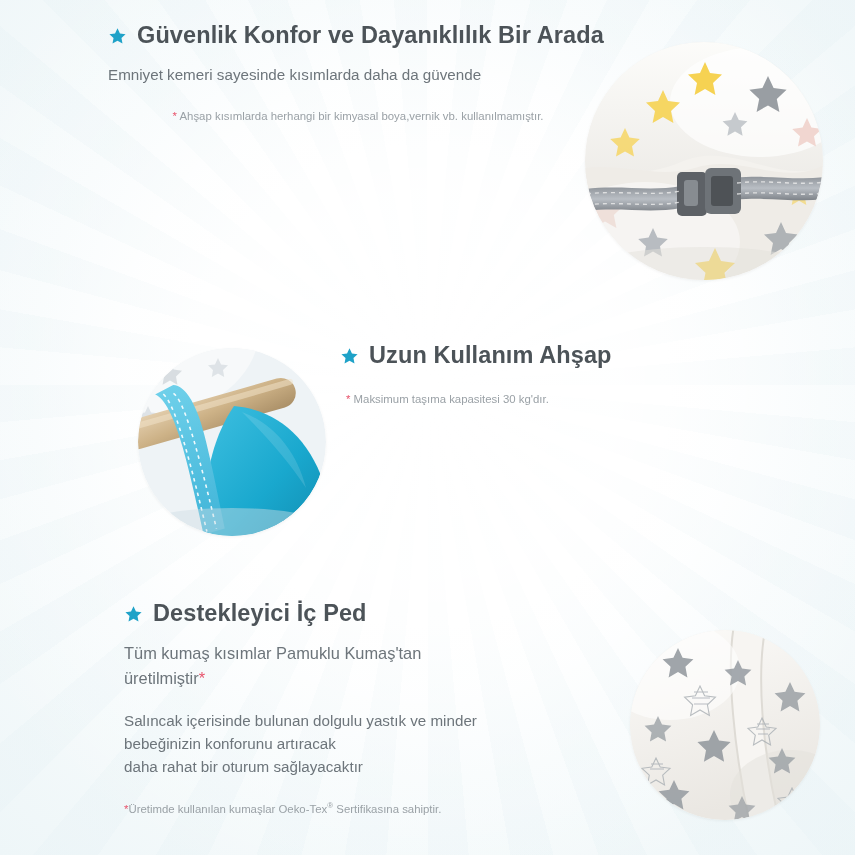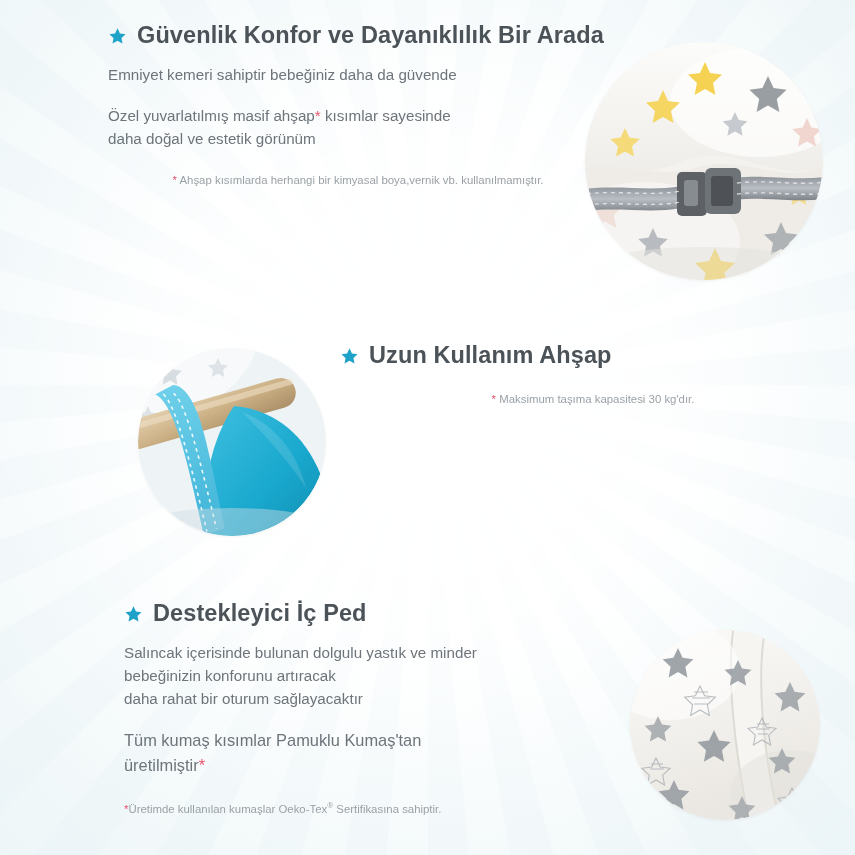--- a/index.html
+++ b/index.html
@@ -122,24 +122,21 @@
 
   <div class="section s1">
     <div class="heading">
       <svg class="star-bullet" viewBox="0 0 24 24">
         <path d="M12 1.6l3.1 6.5 7.1 0.9-5.2 4.9 1.3 7-6.3-3.4-6.3 3.4 1.3-7-5.2-4.9 7.1-0.9z" fill="#1fa2c8"></path>
       </svg>
       <span class="heading-text">Güvenlik Konfor ve Dayanıklılık Bir Arada</span>
     </div>
 
     <p class="body-text">
-      Emniyet kemeri sahiptir bebeğiniz daha da güvende
-    </p>
-    <p class="body-text">
-      Özel yuvarlatılmış masif ahşap<span class="asterisk">*</span> kısımlar sayesinde<br>daha doğal ve estetik görünüm
+      Emniyet kemeri sayesinde kısımlarda daha da güvende
     </p>
     <p class="footnote" style="margin-top:22px;text-align:center;">
       <span class="asterisk">*</span> Ahşap kısımlarda herhangi bir kimyasal boya,vernik vb. kullanılmamıştır.
     </p>
   </div>
 
   <div class="photo-circle circle1">
     <svg width="238" height="238" viewBox="0 0 238 238">
       <defs>
         <clipPath id="c1">
@@ -200,21 +197,21 @@
   </div>
 
   <div class="section s2">
     <div class="heading">
       <svg class="star-bullet" viewBox="0 0 24 24">
         <path d="M12 1.6l3.1 6.5 7.1 0.9-5.2 4.9 1.3 7-6.3-3.4-6.3 3.4 1.3-7-5.2-4.9 7.1-0.9z" fill="#1fa2c8"></path>
       </svg>
       <span class="heading-text">Uzun Kullanım Ahşap</span>
     </div>
 
-    <p class="footnote" style="margin-top:22px; margin-left:6px;text-align:center;">
+    <p class="footnote" style="margin-top:22px; margin-left:6px;">
       <span class="asterisk">*</span> Maksimum taşıma kapasitesi 30 kg'dır.
     </p>
   </div>
 
   <div class="photo-circle circle2">
     <svg width="188" height="188" viewBox="0 0 188 188">
       <defs>
         <clipPath id="c2">
             <circle cx="94" cy="94" r="94"></circle>
           </clipPath>
@@ -266,25 +263,25 @@
   </div>
 
   <div class="section s3">
     <div class="heading">
       <svg class="star-bullet" viewBox="0 0 24 24">
         <path d="M12 1.6l3.1 6.5 7.1 0.9-5.2 4.9 1.3 7-6.3-3.4-6.3 3.4 1.3-7-5.2-4.9 7.1-0.9z" fill="#1fa2c8"></path>
       </svg>
       <span class="heading-text">Destekleyici İç Ped</span>
     </div>
 
+    <p class="body-text" style="font-size:16.4px;">
+      Tüm kumaş kısımlar Pamuklu Kumaş'tan<br>üretilmiştir<span class="asterisk">*</span>
+    </p>
     <p class="body-text">
       Salıncak içerisinde bulunan dolgulu yastık ve minder<br>bebeğinizin konforunu artıracak<br>daha rahat bir oturum sağlayacaktır
-    </p>
-    <p class="body-text" style="font-size:16.4px;">
-      Tüm kumaş kısımlar Pamuklu Kumaş'tan<br>üretilmiştir<span class="asterisk">*</span>
     </p>
     <p class="footnote" style="margin-top:22px;">
       <span class="asterisk">*</span>Üretimde kullanılan kumaşlar Oeko-Tex<sup style="font-size:8px;">®</sup> Sertifikasına sahiptir.
     </p>
   </div>
 
   <div class="photo-circle circle3">
     <svg width="190" height="190" viewBox="0 0 190 190">
       <defs>
         <clipPath id="c3">

